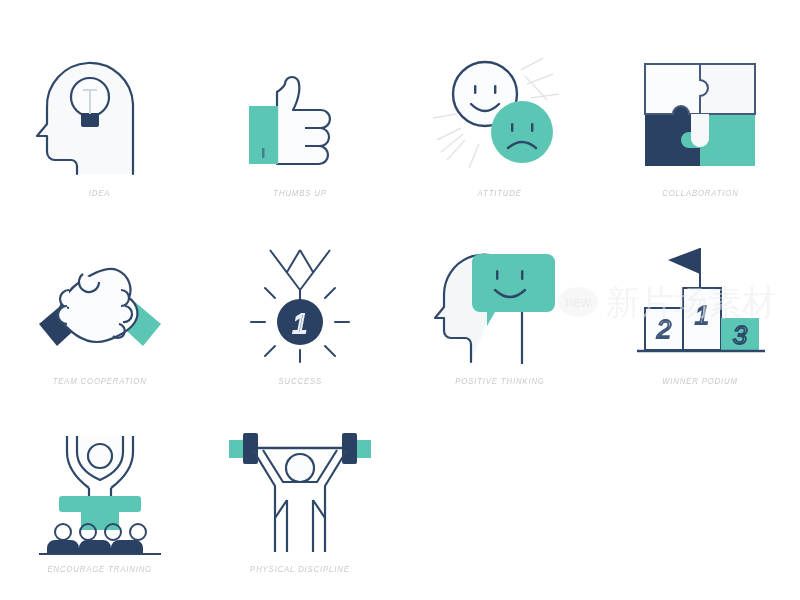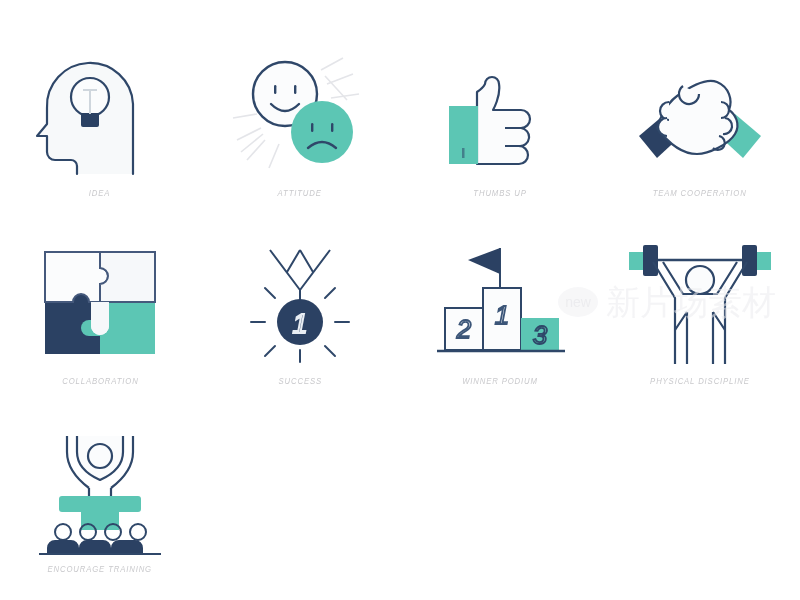--- a/index.html
+++ b/index.html
@@ -69,20 +69,30 @@
 
   <div class="cell">
     <svg class="art" viewBox="0 0 150 140">
       <path d="M108 130 L108 60 A43 43 0 0 0 22 64 L22 80 L12 92 L22 92 L22 108 A8 8 0 0 0 30 116 L46 116 A6 6 0 0 1 52 122 L52 130" fill="#f7f9fa" stroke="#2F4769" stroke-width="2.2" stroke-linejoin="round" stroke-linecap="round"></path>
       <circle cx="65" cy="53" r="19" fill="#fbfcfd" stroke="#2F4769" stroke-width="2.2"></circle>
       <path d="M56 69 L56 81 A2 2 0 0 0 58 83 L72 83 A2 2 0 0 0 74 81 L74 69 Z" fill="#2B4163"></path>
       <line x1="65" y1="46" x2="65" y2="70" stroke="#cfd6dd" stroke-width="2"></line>
       <line x1="58" y1="46" x2="72" y2="46" stroke="#cfd6dd" stroke-width="2"></line>
     </svg>
     <div class="caption">IDEA</div>
+  </div>
+
+  <div class="cell">
+    <svg class="art" viewBox="0 0 150 140">
+      <path d="M52 48 L52 120 L94 120 A9 9 0 0 0 94 102 A9 9 0 0 0 96 84 A9 9 0 0 0 96 66 L68 66 C68 66 76 52 74 40 A7 7 0 0 0 60 40 C58 44 52 48 52 48 Z" fill="#fbfcfd" stroke="#2F4769" stroke-width="2.2" stroke-linejoin="round"></path>
+      <path d="M94 102 L80 102 M96 84 L80 84 M96 66 L68 66" stroke="#2F4769" stroke-width="2.2" fill="none"></path>
+      <rect x="24" y="62" width="29" height="58" fill="#5CC6B4"></rect>
+      <rect x="37" y="104" width="2.5" height="10" fill="#2F4769" opacity="0.55"></rect>
+    </svg>
+    <div class="caption">THUMBS UP</div>
   </div>
 
   <div class="cell">
     <svg class="art" viewBox="0 0 150 140">
       <g stroke="#e4e5e9" stroke-width="1.6" fill="none">
         <line x1="96" y1="26" x2="118" y2="14"></line>
         <line x1="102" y1="40" x2="128" y2="30"></line>
         <line x1="106" y1="54" x2="134" y2="50"></line>
         <line x1="100" y1="32" x2="122" y2="56"></line>
         <line x1="36" y1="84" x2="12" y2="96"></line>
@@ -98,62 +108,52 @@
       <circle cx="97" cy="88" r="31" fill="#5CC6B4"></circle>
       <rect x="86" y="79" width="2.4" height="9" rx="1.2" fill="#2F4769"></rect>
       <rect x="106" y="79" width="2.4" height="9" rx="1.2" fill="#2F4769"></rect>
       <path d="M83 104 Q97 92 111 104" stroke="#2F4769" stroke-width="2.4" fill="none" stroke-linecap="round"></path>
     </svg>
     <div class="caption">ATTITUDE</div>
   </div>
 
   <div class="cell">
     <svg class="art" viewBox="0 0 150 140">
-      <path d="M52 48 L52 120 L94 120 A9 9 0 0 0 94 102 A9 9 0 0 0 96 84 A9 9 0 0 0 96 66 L68 66 C68 66 76 52 74 40 A7 7 0 0 0 60 40 C58 44 52 48 52 48 Z" fill="#fbfcfd" stroke="#2F4769" stroke-width="2.2" stroke-linejoin="round"></path>
-      <path d="M94 102 L80 102 M96 84 L80 84 M96 66 L68 66" stroke="#2F4769" stroke-width="2.2" fill="none"></path>
-      <rect x="24" y="62" width="29" height="58" fill="#5CC6B4"></rect>
-      <rect x="37" y="104" width="2.5" height="10" fill="#2F4769" opacity="0.55"></rect>
-    </svg>
-    <div class="caption">THUMBS UP</div>
+
+      <path d="M20 70 L48 70 A8 8 0 1 1 64 70 L75 70 L75 122 L20 122 Z" fill="#2B4163"></path>
+
+      <path d="M75 70 L75 86 A8 8 0 1 0 75 102 L75 122 L130 122 L130 70 Z" fill="#5CC6B4"></path>
+
+      <circle cx="64" cy="96" r="8" fill="#5CC6B4"></circle>
+      <path d="M64 88 L75 88 L75 104 L64 104 Z" fill="#5CC6B4"></path>
+
+      <path d="M20 20 L75 20 L75 36 A8 8 0 1 1 75 52 L75 70 L64 70 A8 8 0 1 0 48 70 L20 70 Z" fill="#fbfcfd" stroke="#45597c" stroke-width="2"></path>
+
+      <path d="M75 20 L130 20 L130 70 L75 70 L75 52 A8 8 0 1 0 75 36 Z" fill="#f6f8fa" stroke="#45597c" stroke-width="2"></path>
+
+      <circle cx="75" cy="94" r="9" fill="#fbfcfd"></circle>
+      <path d="M66 70 L84 70 L84 94 L66 94 Z" fill="#f6f8fa"></path>
+      <path d="M66 70 L84 70 L84 94 A9 9 0 0 1 66 94 Z" fill="#f6f8fa" stroke="none"></path>
+    </svg>
+    <div class="caption">COLLABORATION</div>
   </div>
 
   <div class="cell">
     <svg class="art" viewBox="0 0 150 140">
       <path d="M14 92 L40 70 L58 90 L32 114 Z" fill="#2B4163"></path>
       <path d="M136 92 L110 70 L92 90 L118 114 Z" fill="#5CC6B4"></path>
       <path d="M32 84 C32 84 38 62 52 52 C66 42 82 34 92 38 C104 43 108 56 104 66 C110 70 116 80 110 90 C104 100 84 110 72 110 C58 110 44 100 32 84 Z" fill="#fbfcfd" stroke="#2F4769" stroke-width="2.2" stroke-linejoin="round"></path>
       <path d="M44 58 A9 9 0 1 0 44 76" fill="#fbfcfd" stroke="#2F4769" stroke-width="2.2"></path>
       <path d="M42 74 A9 9 0 1 0 42 92" fill="#fbfcfd" stroke="#2F4769" stroke-width="2.2"></path>
       <path d="M58 42 A10 10 0 1 0 74 50" fill="#fbfcfd" stroke="#2F4769" stroke-width="2.2"></path>
       <path d="M96 58 A8 8 0 1 1 96 74" fill="none" stroke="#2F4769" stroke-width="2.2"></path>
       <path d="M100 74 A8 8 0 1 1 98 90" fill="none" stroke="#2F4769" stroke-width="2.2"></path>
       <path d="M94 92 A7 7 0 1 1 88 104" fill="none" stroke="#2F4769" stroke-width="2.2"></path>
     </svg>
     <div class="caption">TEAM COOPERATION</div>
-  </div>
-
-  <div class="cell">
-    <svg class="art" viewBox="0 0 150 140">
-
-      <path d="M20 70 L48 70 A8 8 0 1 1 64 70 L75 70 L75 122 L20 122 Z" fill="#2B4163"></path>
-
-      <path d="M75 70 L75 86 A8 8 0 1 0 75 102 L75 122 L130 122 L130 70 Z" fill="#5CC6B4"></path>
-
-      <circle cx="64" cy="96" r="8" fill="#5CC6B4"></circle>
-      <path d="M64 88 L75 88 L75 104 L64 104 Z" fill="#5CC6B4"></path>
-
-      <path d="M20 20 L75 20 L75 36 A8 8 0 1 1 75 52 L75 70 L64 70 A8 8 0 1 0 48 70 L20 70 Z" fill="#fbfcfd" stroke="#45597c" stroke-width="2"></path>
-
-      <path d="M75 20 L130 20 L130 70 L75 70 L75 52 A8 8 0 1 0 75 36 Z" fill="#f6f8fa" stroke="#45597c" stroke-width="2"></path>
-
-      <circle cx="75" cy="94" r="9" fill="#fbfcfd"></circle>
-      <path d="M66 70 L84 70 L84 94 L66 94 Z" fill="#f6f8fa"></path>
-      <path d="M66 70 L84 70 L84 94 A9 9 0 0 1 66 94 Z" fill="#f6f8fa" stroke="none"></path>
-    </svg>
-    <div class="caption">COLLABORATION</div>
   </div>
 
   <div class="cell">
     <svg class="art" viewBox="0 0 150 140">
       <path d="M45 18 L75 58 M105 18 L75 58 M75 18 L62 40 M75 18 L88 40" stroke="#2F4769" stroke-width="2" fill="none"></path>
       <g stroke="#2F4769" stroke-width="2" stroke-linecap="round">
         <line x1="75" y1="58" x2="75" y2="68"></line>
         <line x1="75" y1="118" x2="75" y2="130"></line>
         <line x1="40" y1="90" x2="26" y2="90"></line>
         <line x1="110" y1="90" x2="124" y2="90"></line>
@@ -161,51 +161,46 @@
         <line x1="100" y1="66" x2="110" y2="56"></line>
         <line x1="50" y1="114" x2="40" y2="124"></line>
         <line x1="100" y1="114" x2="110" y2="124"></line>
       </g>
       <circle cx="75" cy="90" r="23" fill="#2B4163"></circle>
       <text x="75" y="101" text-anchor="middle" font-family="Liberation Sans, sans-serif" font-size="27" fill="none" stroke="#e9eef4" stroke-width="2">1</text>
     </svg>
     <div class="caption">SUCCESS</div>
   </div>
 
+  <div class="cell">
+    <svg class="art" viewBox="0 0 150 140">
+      <path d="M46 130 L46 112 A6 6 0 0 0 40 106 L26 106 A7 7 0 0 1 19 99 L19 86 L10 86 L19 75 L19 62 A40 40 0 0 1 86 33" fill="#f4f7f8" stroke="#2F4769" stroke-width="2.2" stroke-linejoin="round" stroke-linecap="round"></path>
+      <line x1="97" y1="80" x2="97" y2="132" stroke="#2F4769" stroke-width="2.2"></line>
+      <path d="M55 22 L122 22 A8 8 0 0 1 130 30 L130 72 A8 8 0 0 1 122 80 L70 80 L62 94 L62 80 L55 80 A8 8 0 0 1 47 72 L47 30 A8 8 0 0 1 55 22 Z" fill="#5CC6B4"></path>
+      <rect x="71" y="38" width="2.4" height="10" rx="1.2" fill="#2F4769"></rect>
+      <rect x="96" y="38" width="2.4" height="10" rx="1.2" fill="#2F4769"></rect>
+      <path d="M70 58 Q85 72 100 58" stroke="#2F4769" stroke-width="2.4" fill="none" stroke-linecap="round"></path>
+    </svg>
+    <div class="caption">POSITIVE THINKING</div>
+  </div>
 
 
   <div class="cell">
     <svg class="art" viewBox="0 0 150 140">
       <line x1="75" y1="16" x2="75" y2="58" stroke="#2F4769" stroke-width="2"></line>
       <path d="M75 16 L43 28 L75 42 Z" fill="#2B4163"></path>
       <rect x="20" y="76" width="38" height="42" fill="#fbfcfd" stroke="#2F4769" stroke-width="2"></rect>
       <rect x="58" y="56" width="38" height="62" fill="#fbfcfd" stroke="#2F4769" stroke-width="2"></rect>
       <rect x="96" y="86" width="38" height="32" fill="#5CC6B4"></rect>
       <line x1="12" y1="119" x2="140" y2="119" stroke="#2F4769" stroke-width="2.6"></line>
       <text x="39" y="106" text-anchor="middle" font-family="Liberation Sans, sans-serif" font-size="26" fill="none" stroke="#3b5578" stroke-width="1.8">2</text>
       <text x="77" y="92" text-anchor="middle" font-family="Liberation Sans, sans-serif" font-size="26" fill="none" stroke="#3b5578" stroke-width="1.8">1</text>
       <text x="115" y="112" text-anchor="middle" font-family="Liberation Sans, sans-serif" font-size="26" fill="none" stroke="#2F4769" stroke-width="1.8">3</text>
     </svg>
     <div class="caption">WINNER PODIUM</div>
-  </div>
-
-  <div class="cell">
-    <svg class="art" viewBox="0 0 150 140">
-      <line x1="12" y1="28" x2="138" y2="28" stroke="#2F4769" stroke-width="2.4"></line>
-      <rect x="4" y="20" width="16" height="18" fill="#5CC6B4"></rect>
-      <rect x="130" y="20" width="16" height="18" fill="#5CC6B4"></rect>
-      <rect x="18" y="13" width="15" height="31" rx="2" fill="#2B4163"></rect>
-      <rect x="117" y="13" width="15" height="31" rx="2" fill="#2B4163"></rect>
-      <path d="M28 30 L50 66 L50 98 M122 30 L100 66 L100 98" fill="none" stroke="#2F4769" stroke-width="2.2" stroke-linejoin="round"></path>
-      <path d="M38 30 L58 62 L92 62 L112 30" fill="none" stroke="#2F4769" stroke-width="2.2" stroke-linejoin="round"></path>
-      <circle cx="75" cy="48" r="14" fill="#fbfcfd" stroke="#2F4769" stroke-width="2.2"></circle>
-      <path d="M50 98 L50 132 M100 98 L100 132 M62 80 L62 132 M88 80 L88 132" fill="none" stroke="#2F4769" stroke-width="2.2"></path>
-      <path d="M50 98 L62 80 M100 98 L88 80" fill="none" stroke="#2F4769" stroke-width="2.2"></path>
-    </svg>
-    <div class="caption">PHYSICAL DISCIPLINE</div>
   </div>
 
   <div class="cell">
     <svg class="art" viewBox="0 0 150 140">
       <path d="M42 16 L42 32 C42 50 56 62 64 68 M108 16 L108 32 C108 50 94 62 86 68" fill="none" stroke="#2F4769" stroke-width="2.2" stroke-linejoin="round"></path>
       <path d="M52 16 L52 32 C52 48 66 56 75 60 C84 56 98 48 98 32 L98 16" fill="#fbfcfd" stroke="#2F4769" stroke-width="2.2" stroke-linejoin="round"></path>
       <circle cx="75" cy="36" r="12" fill="#fbfcfd" stroke="#2F4769" stroke-width="2.2"></circle>
       <path d="M64 68 L64 82 M86 68 L86 82" fill="none" stroke="#2F4769" stroke-width="2.2"></path>
       <rect x="34" y="76" width="82" height="16" rx="3" fill="#5CC6B4"></rect>
       <rect x="56" y="92" width="38" height="18" fill="#5CC6B4"></rect>
@@ -214,20 +209,36 @@
         <circle cx="63" cy="112" r="8"></circle>
         <circle cx="88" cy="112" r="8"></circle>
         <circle cx="113" cy="112" r="8"></circle>
       </g>
       <path d="M22 134 L22 128 A8 8 0 0 1 30 120 L46 120 A8 8 0 0 1 54 128 A8 8 0 0 1 62 120 L78 120 A8 8 0 0 1 86 128 A8 8 0 0 1 94 120 L110 120 A8 8 0 0 1 118 128 L118 134 Z" fill="#2B4163"></path>
       <line x1="14" y1="134" x2="136" y2="134" stroke="#2F4769" stroke-width="2"></line>
     </svg>
     <div class="caption">ENCOURAGE TRAINING</div>
   </div>
 
+  <div class="cell">
+    <svg class="art" viewBox="0 0 150 140">
+      <line x1="12" y1="28" x2="138" y2="28" stroke="#2F4769" stroke-width="2.4"></line>
+      <rect x="4" y="20" width="16" height="18" fill="#5CC6B4"></rect>
+      <rect x="130" y="20" width="16" height="18" fill="#5CC6B4"></rect>
+      <rect x="18" y="13" width="15" height="31" rx="2" fill="#2B4163"></rect>
+      <rect x="117" y="13" width="15" height="31" rx="2" fill="#2B4163"></rect>
+      <path d="M28 30 L50 66 L50 98 M122 30 L100 66 L100 98" fill="none" stroke="#2F4769" stroke-width="2.2" stroke-linejoin="round"></path>
+      <path d="M38 30 L58 62 L92 62 L112 30" fill="none" stroke="#2F4769" stroke-width="2.2" stroke-linejoin="round"></path>
+      <circle cx="75" cy="48" r="14" fill="#fbfcfd" stroke="#2F4769" stroke-width="2.2"></circle>
+      <path d="M50 98 L50 132 M100 98 L100 132 M62 80 L62 132 M88 80 L88 132" fill="none" stroke="#2F4769" stroke-width="2.2"></path>
+      <path d="M50 98 L62 80 M100 98 L88 80" fill="none" stroke="#2F4769" stroke-width="2.2"></path>
+    </svg>
+    <div class="caption">PHYSICAL DISCIPLINE</div>
+  </div>
+
 
 </div>
 
 <svg class="watermark" viewBox="0 0 244 52">
   <ellipse cx="22" cy="26" rx="20" ry="15" fill="#f1f1f4"></ellipse>
   <text class="wm-new" x="22" y="31" text-anchor="middle">new</text>
   <text class="wm-text" x="50" y="38">新片场素材</text>
 </svg>
 
 </body></html>

